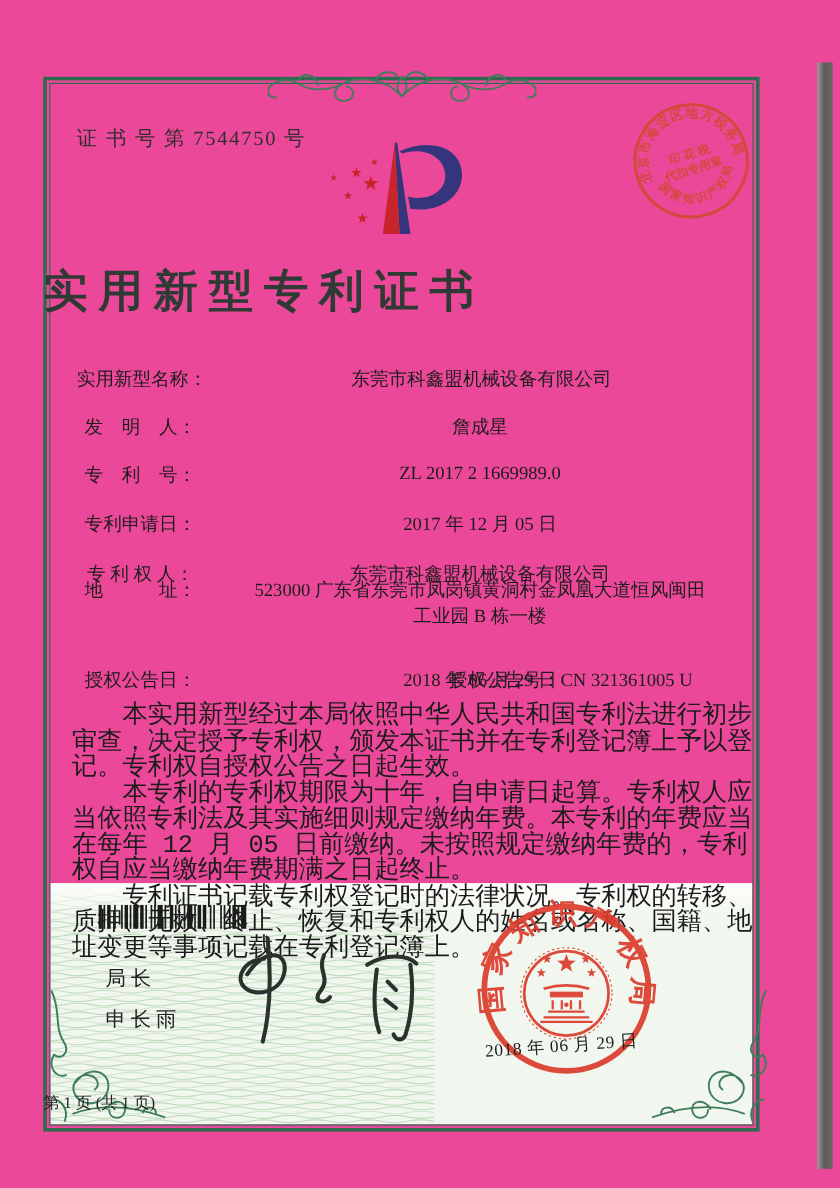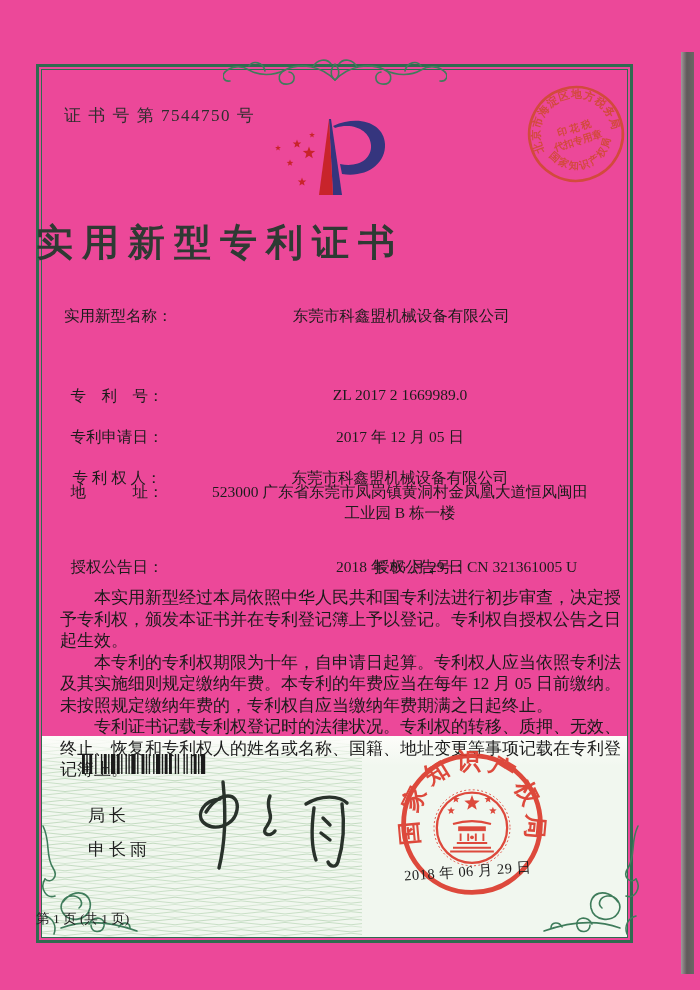--- a/index.html
+++ b/index.html
@@ -15,21 +15,21 @@
   .certno{position:absolute;left:64px;top:104px;font-size:17px;letter-spacing:1.5px;color:#2e2e2e;}
   .logo{position:absolute;left:272px;top:112px;}
   .taxstamp{position:absolute;left:524px;top:82px;}
   .taxstamp text{fill:#d24a3c;font-weight:bold;font-family:"Liberation Serif","DejaVu Serif",serif;}
   .doc-title{position:absolute;left:36px;top:218px;width:591px;text-align:left;
              font-size:37px;letter-spacing:9px;font-weight:700;color:#2e3a33;}
   .row{position:absolute;left:64px;width:566px;font-size:15.5px;display:flex;text-align:center;}
   .lbl{flex:0 0 106px;white-space:pre;}
   .val{flex:1;}
   .row2{position:absolute;font-size:15.5px;}
-  .paras{position:absolute;left:60px;top:587px;width:572px;font-size:17px;line-height:21.5px;color:#1b1b1b;}
+  .paras{position:absolute;left:60px;top:587px;width:572px;font-size:21px;line-height:21.5px;color:#1b1b1b;font-family:Liberation Mono, monospace;}
   .paras p{margin:0;text-indent:2em;}
   .barcode{position:absolute;left:82px;top:754px;}
   .signer{position:absolute;left:88px;top:804px;font-size:17px;letter-spacing:4px;color:#222;}
   .signer div{margin-bottom:11px;}
   .signature{position:absolute;left:168px;top:770px;}
   .seal{position:absolute;left:396px;top:748px;}
   .seal text{fill:#dc3b2d;font-weight:bold;font-family:"Liberation Serif","DejaVu Serif",serif;}
   .sealdate{position:absolute;left:404px;top:861px;width:160px;font-size:14.5px;letter-spacing:.5px;
             color:#1d1d1d;transform:rotate(-4deg);}
   .footer{position:absolute;left:36px;top:910px;width:591px;font-size:13.5px;color:#222;}
@@ -175,20 +175,24 @@
       <text x="60" y="72" class="ctr" font-size="11.5">代扣专用章</text>
     </g>
   </svg>
 
   <div class="doc-title">实用新型专利证书</div>
 
   <div class="row" style="top:306px">
     <span class="lbl">实用新型名称：</span>
     <span class="val">东莞市科鑫盟机械设备有限公司</span>
   </div>
+  <div class="row" style="top:346px">
+    <span class="lbl">发　明　人：</span>
+    <span class="val">詹成星</span>
+  </div>
   <div class="row" style="top:386px">
     <span class="lbl">专　利　号：</span>
     <span class="val">ZL 2017 2 1669989.0</span>
   </div>
   <div class="row" style="top:427px">
     <span class="lbl">专利申请日：</span>
     <span class="val">2017 年 12 月 05 日</span>
   </div>
   <div class="row" style="top:468px">
     <span class="lbl">专 利 权 人：</span>

